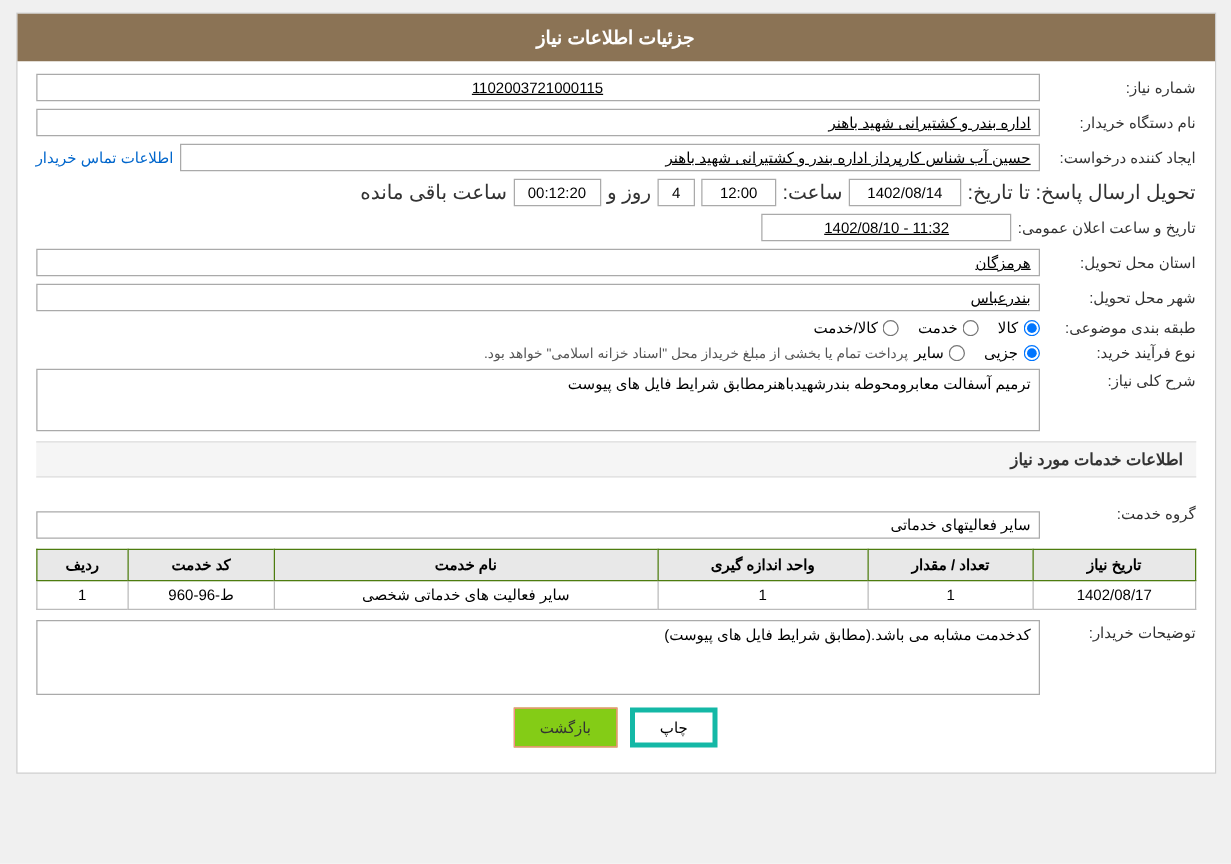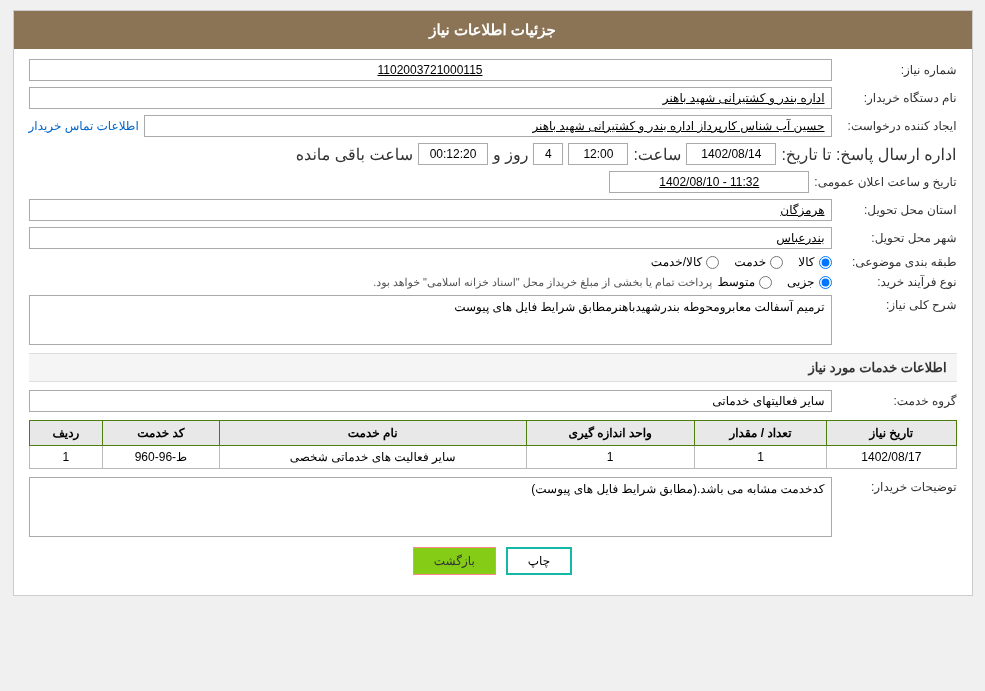--- a/index.html
+++ b/index.html
@@ -146,20 +146,21 @@
       font-size: 12px;
     }
     .service-value {
       border: 1px solid #aaa;
       background: #fff;
       padding: 3px 6px;
       min-height: 22px;
       font-size: 12px;
       flex: 1;
       text-align: right;
+      margin-top: 19px;
     }
     table {
       width: 100%;
       border-collapse: collapse;
       margin: 8px 0;
       font-size: 12px;
     }
     table th {
       background: #e8e8e8;
       border: 1px solid #4d7c0f;
@@ -196,21 +197,21 @@
       direction: rtl;
     }
     .btn-row {
       display: flex;
       justify-content: center;
       gap: 10px;
       margin: 10px 0;
     }
     .btn-print {
       background: #fff;
-      border: 2px solid #14b8a6;
+      border: 4px solid #14b8a6;
       padding: 5px 20px;
       font-size: 12px;
       cursor: pointer;
       font-family: Tahoma, Arial, sans-serif;
     }
     .btn-back {
       background: #84cc16;
       border: 1px solid #f88;
       padding: 5px 20px;
       font-size: 12px;
@@ -237,21 +238,21 @@
       <span class="value-box">اداره بندر و کشتیرانی شهید باهنر</span>
     </div>
 
     <div class="info-row">
       <span class="label">ایجاد کننده درخواست:</span>
       <span class="value-box wide">حسین آب شناس کارپرداز اداره بندر و کشتیرانی شهید باهنر</span>
       <span class="link-text">اطلاعات تماس خریدار</span>
     </div>
 
     <div class="date-row">
-      <span class="date-label">اداره ارسال پاسخ: تا تاریخ:</span>
+      <span class="date-label">تحویل ارسال پاسخ: تا تاریخ:</span>
       <span class="small-box" style="width:90px">1402/08/14</span>
       <span class="date-label" style="min-width:40px">ساعت:</span>
       <span class="small-box" style="width:60px">12:00</span>
       <span class="small-box" style="width:30px">4</span>
       <span class="date-label" style="min-width:30px; text-align:center">روز و</span>
       <span class="small-box" style="width:70px">00:12:20</span>
       <span class="date-label" style="min-width:80px">ساعت باقی مانده</span>
     </div>
 
     <div class="info-row">
@@ -285,21 +286,21 @@
             <span>کالا</span>
         </label>
       </div>
     </div>
 
     <div class="info-row">
       <span class="label">نوع فرآیند خرید:</span>
       <div class="radio-group">
         <label class="radio-item">
           <input type="radio" name="purchase" style=""> 
-            <span>متوسط</span>
+            <span>سایر</span>
         </label>
         <label class="radio-item">
           <input type="radio" name="purchase" checked="" style=""> 
             <span>جزیی</span>
         </label>
       </div>
       <span class="label" style="flex:1; text-align:right; color:#555; font-size:11px">پرداخت تمام یا بخشی از مبلغ خریداز محل "اسناد خزانه اسلامی" خواهد بود.</span>
     </div>
 
     <div class="description-box">

